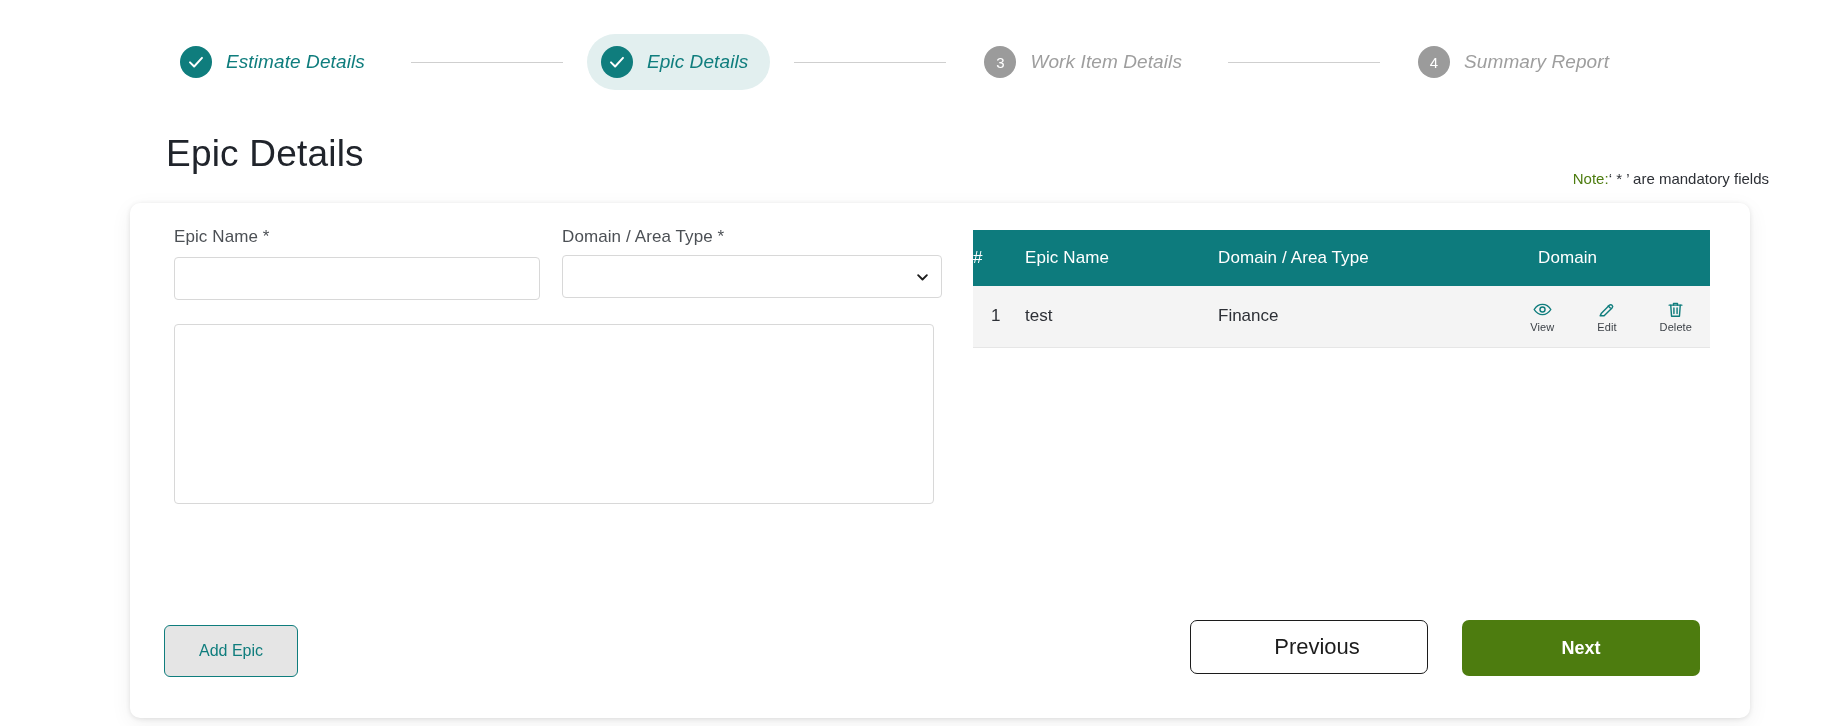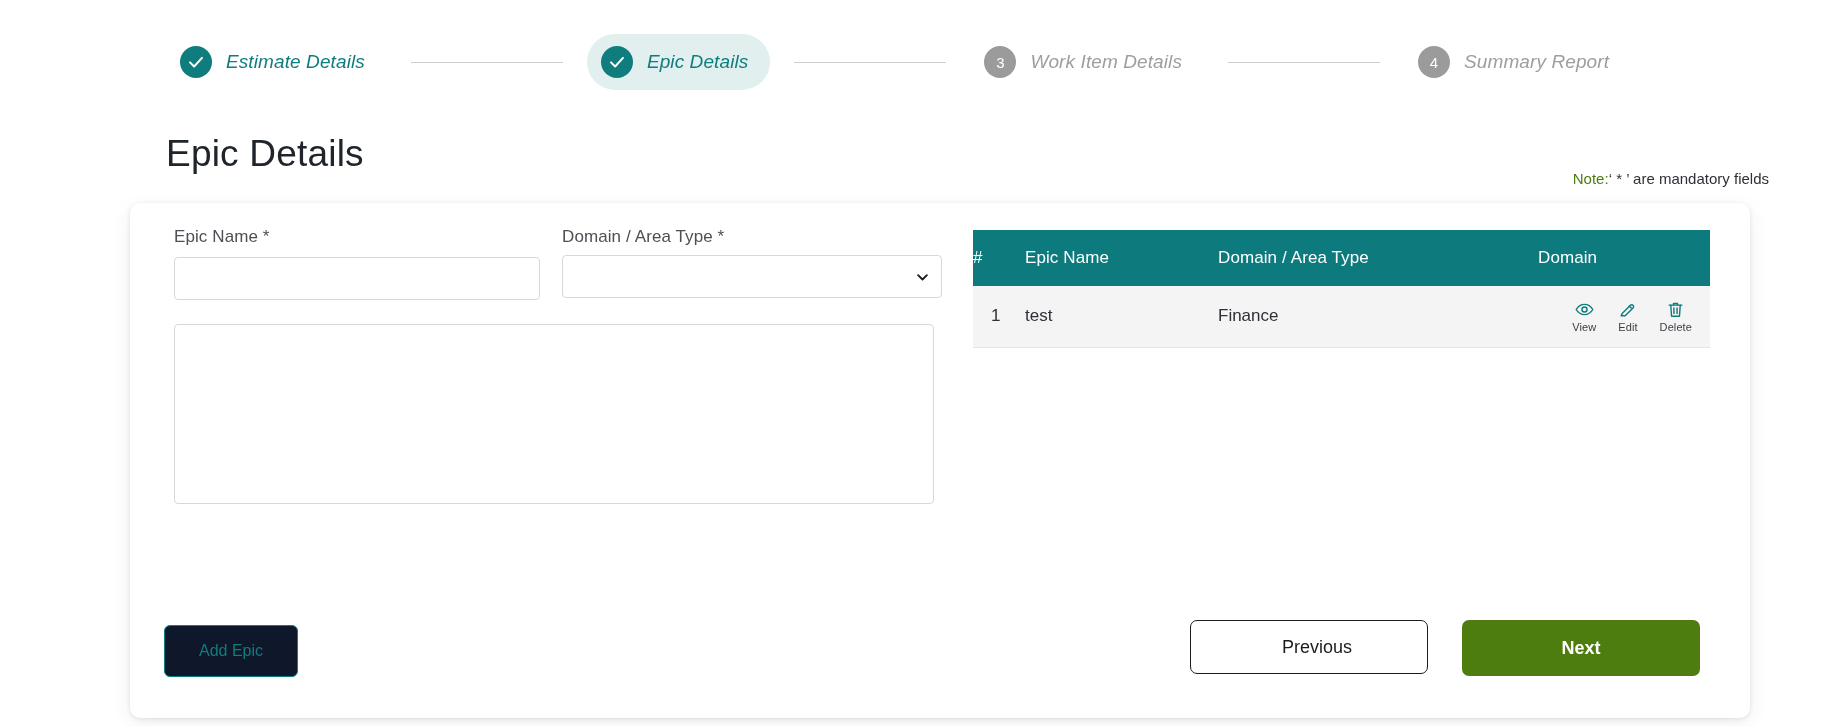--- a/index.html
+++ b/index.html
@@ -226,55 +226,56 @@
     gap: 22px;
     padding-right: 18px;
   }
   .action-btn {
     display: flex;
     flex-direction: column;
     align-items: center;
     gap: 2px;
     cursor: pointer;
     color: #0f7d7d;
+    margin-left: 21px;
   }
   .action-btn .action-label {
     font-size: 11px;
     color: #3a3f45;
     letter-spacing: .1px;
   }
   .action-btn svg { display: block; }
 
   
   .add-epic-btn {
     position: absolute;
     left: 164px;
     top: 625px;
     width: 134px;
     height: 52px;
     border: 1px solid #0f7d7d;
     border-radius: 6px;
-    background: #0f172a;
+    background: #e5e5e5;
     color: #0f7d7d;
     font-size: 16px;
     font-family: "Liberation Sans", sans-serif;
     cursor: pointer;
   }
 
   .prev-btn {
     position: absolute;
     left: 1190px;
     top: 620px;
     width: 238px;
     height: 54px;
     border: 1.5px solid #1c1c1c;
     border-radius: 7px;
     background: #ffffff;
     color: #1c1c1c;
-    font-size: 18px;
+    font-size: 22px;
     font-family: "Liberation Sans", sans-serif;
     cursor: pointer;
     padding-left: 16px;
   }
 
   .next-btn {
     position: absolute;
     left: 1462px;
     top: 620px;
     width: 238px;

